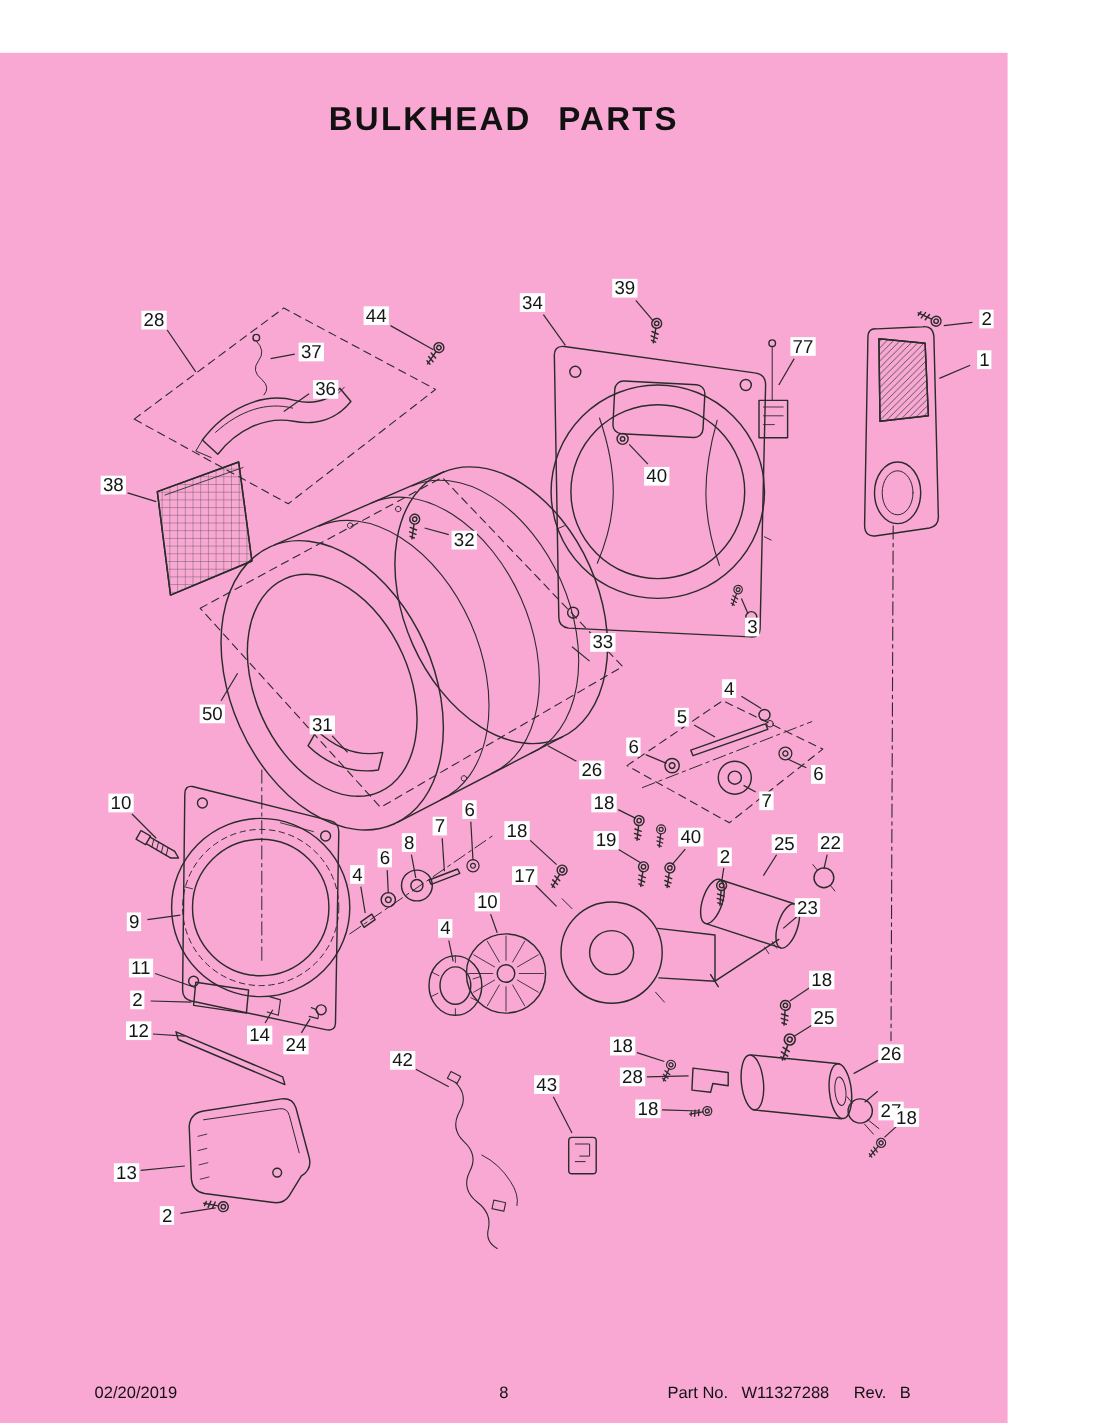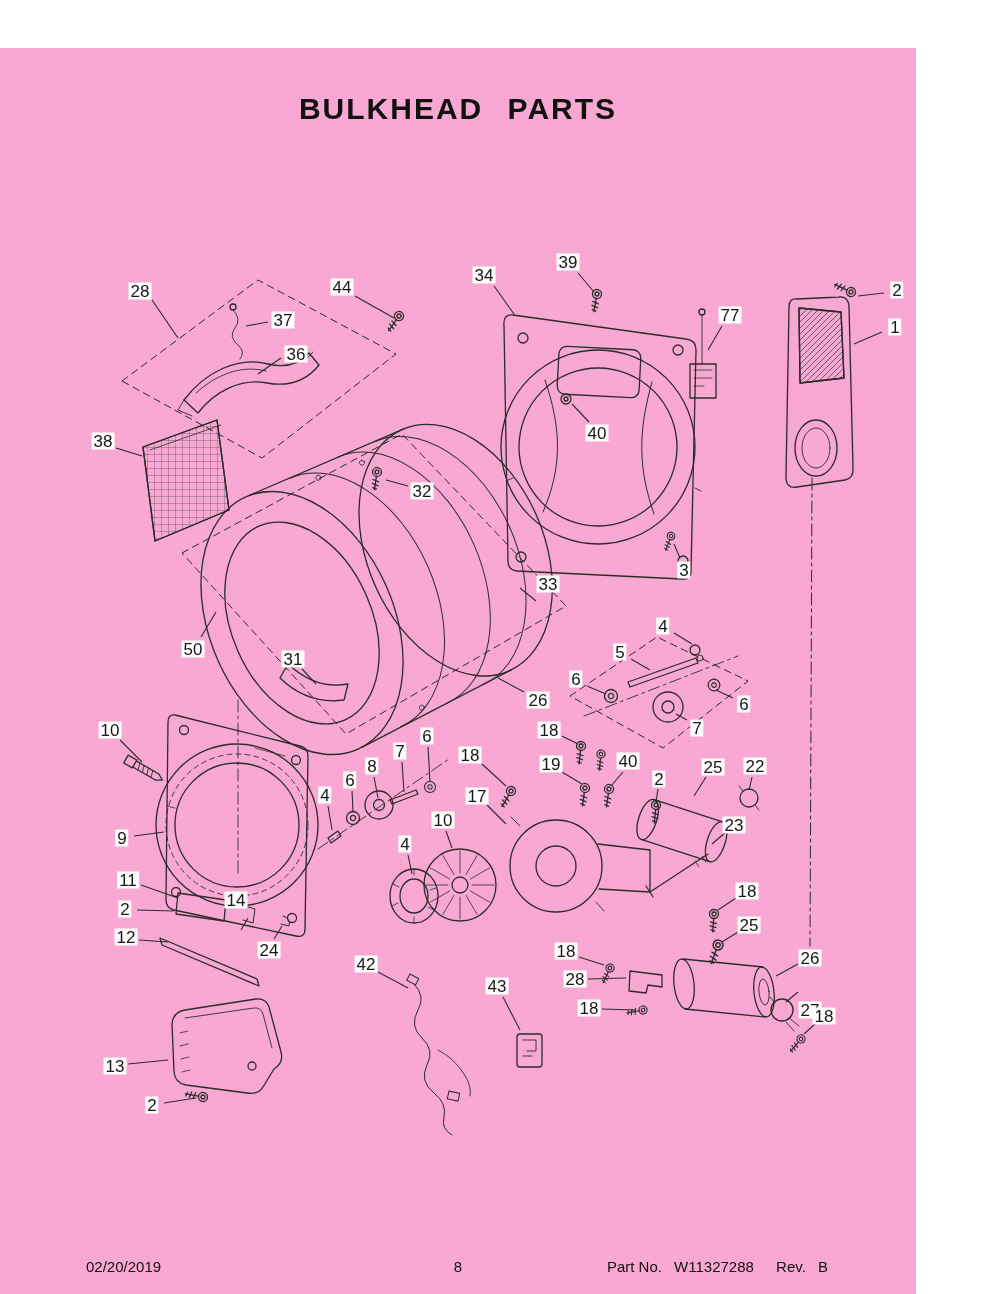--- a/index.html
+++ b/index.html
@@ -371,21 +371,21 @@
       <div class="callout" style="left: 372px; top: 718px;">8</div>
       <div class="callout" style="left: 350px; top: 732px;">6</div>
       <div class="callout" style="left: 325px; top: 747px;">4</div>
       <div class="callout" style="left: 477px; top: 748px;">17</div>
       <div class="callout" style="left: 443px; top: 772px;">10</div>
       <div class="callout" style="left: 405px; top: 796px;">4</div>
       <div class="callout" style="left: 122px; top: 790px;">9</div>
       <div class="callout" style="left: 128px; top: 832px;">11</div>
       <div class="callout" style="left: 125px; top: 861px;">2</div>
       <div class="callout" style="left: 126px; top: 889px;">12</div>
-      <div class="callout" style="left: 236px; top: 852px;">14</div>
+      <div class="callout" style="left: 236px; top: 893px;">14</div>
       <div class="callout" style="left: 269px; top: 902px;">24</div>
       <div class="callout" style="left: 747px; top: 843px;">18</div>
       <div class="callout" style="left: 749px; top: 877px;">25</div>
       <div class="callout" style="left: 566px; top: 903px;">18</div>
       <div class="callout" style="left: 575px; top: 931px;">28</div>
       <div class="callout" style="left: 810px; top: 910px;">26</div>
       <div class="callout" style="left: 810px; top: 962px;">27</div>
       <div class="callout" style="left: 589px; top: 960px;">18</div>
       <div class="callout" style="left: 824px; top: 968px;">18</div>
       <div class="callout" style="left: 366px; top: 916px;">42</div>

